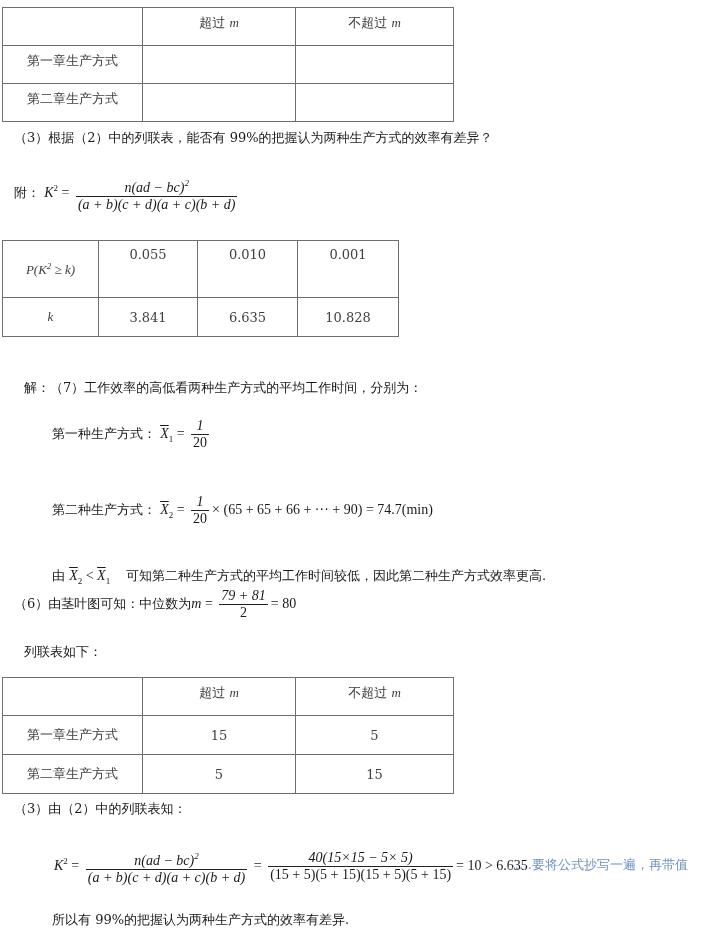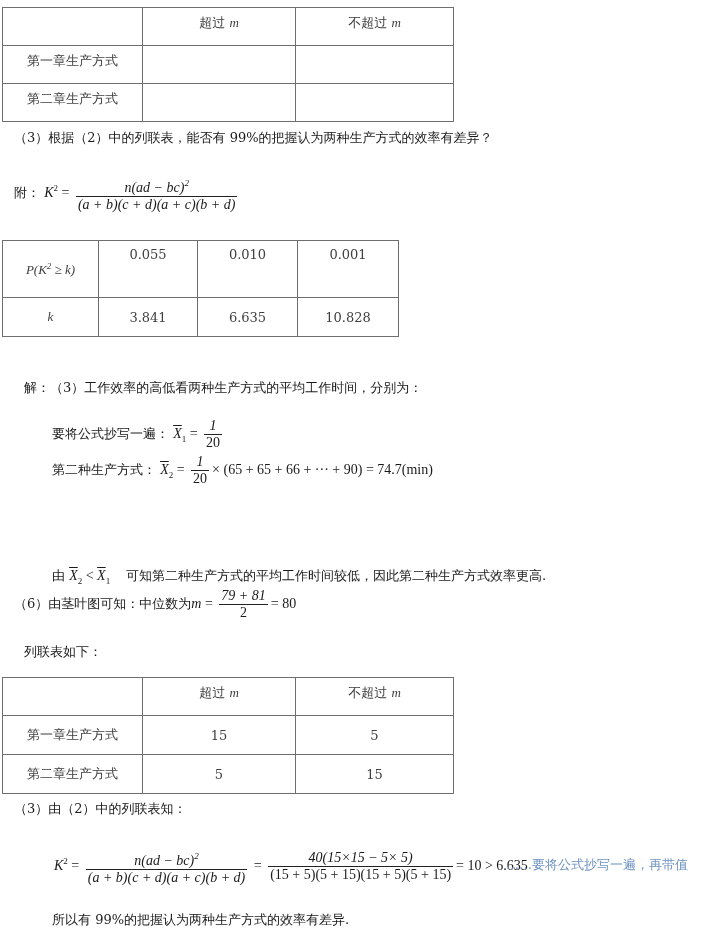--- a/index.html
+++ b/index.html
@@ -78,34 +78,34 @@
   </tr>
   <tr style="height:39px;">
     <td class="it">k</td>
     <td>3.841</td>
     <td>6.635</td>
     <td>10.828</td>
   </tr>
 </tbody>
   </table>
 
-<div class="abs" style="left:24px; top:379px;">解：（3）工作效率的高低看两种生产方式的平均工作时间，分别为：</div>
+<div class="abs" style="left:24px; top:379px;">解：（7）工作效率的高低看两种生产方式的平均工作时间，分别为：</div>
 
 <div class="abs" style="left:52px; top:418px;">
-  <span>要将公式抄写一遍：</span>
+  <span>第一种生产方式：</span>
   <span class="math">
     <span class="it bar">X</span><sub>1</sub> =
     <span class="frac">
       <span class="num">1</span>
       <span>20</span>
     </span>
   </span>
 </div>
 
-<div class="abs" style="left:52px; top:454px;">
+<div class="abs" style="left:52px; top:494px;">
   <span>第二种生产方式：</span>
   <span class="math">
     <span class="it bar">X</span><sub>2</sub> =
     <span class="frac">
       <span class="num">1</span>
       <span>20</span>
     </span><span>× (65 + 65 + 66 + ··· + 90) = 74.7(min)</span>
   </span>
 </div>
 

